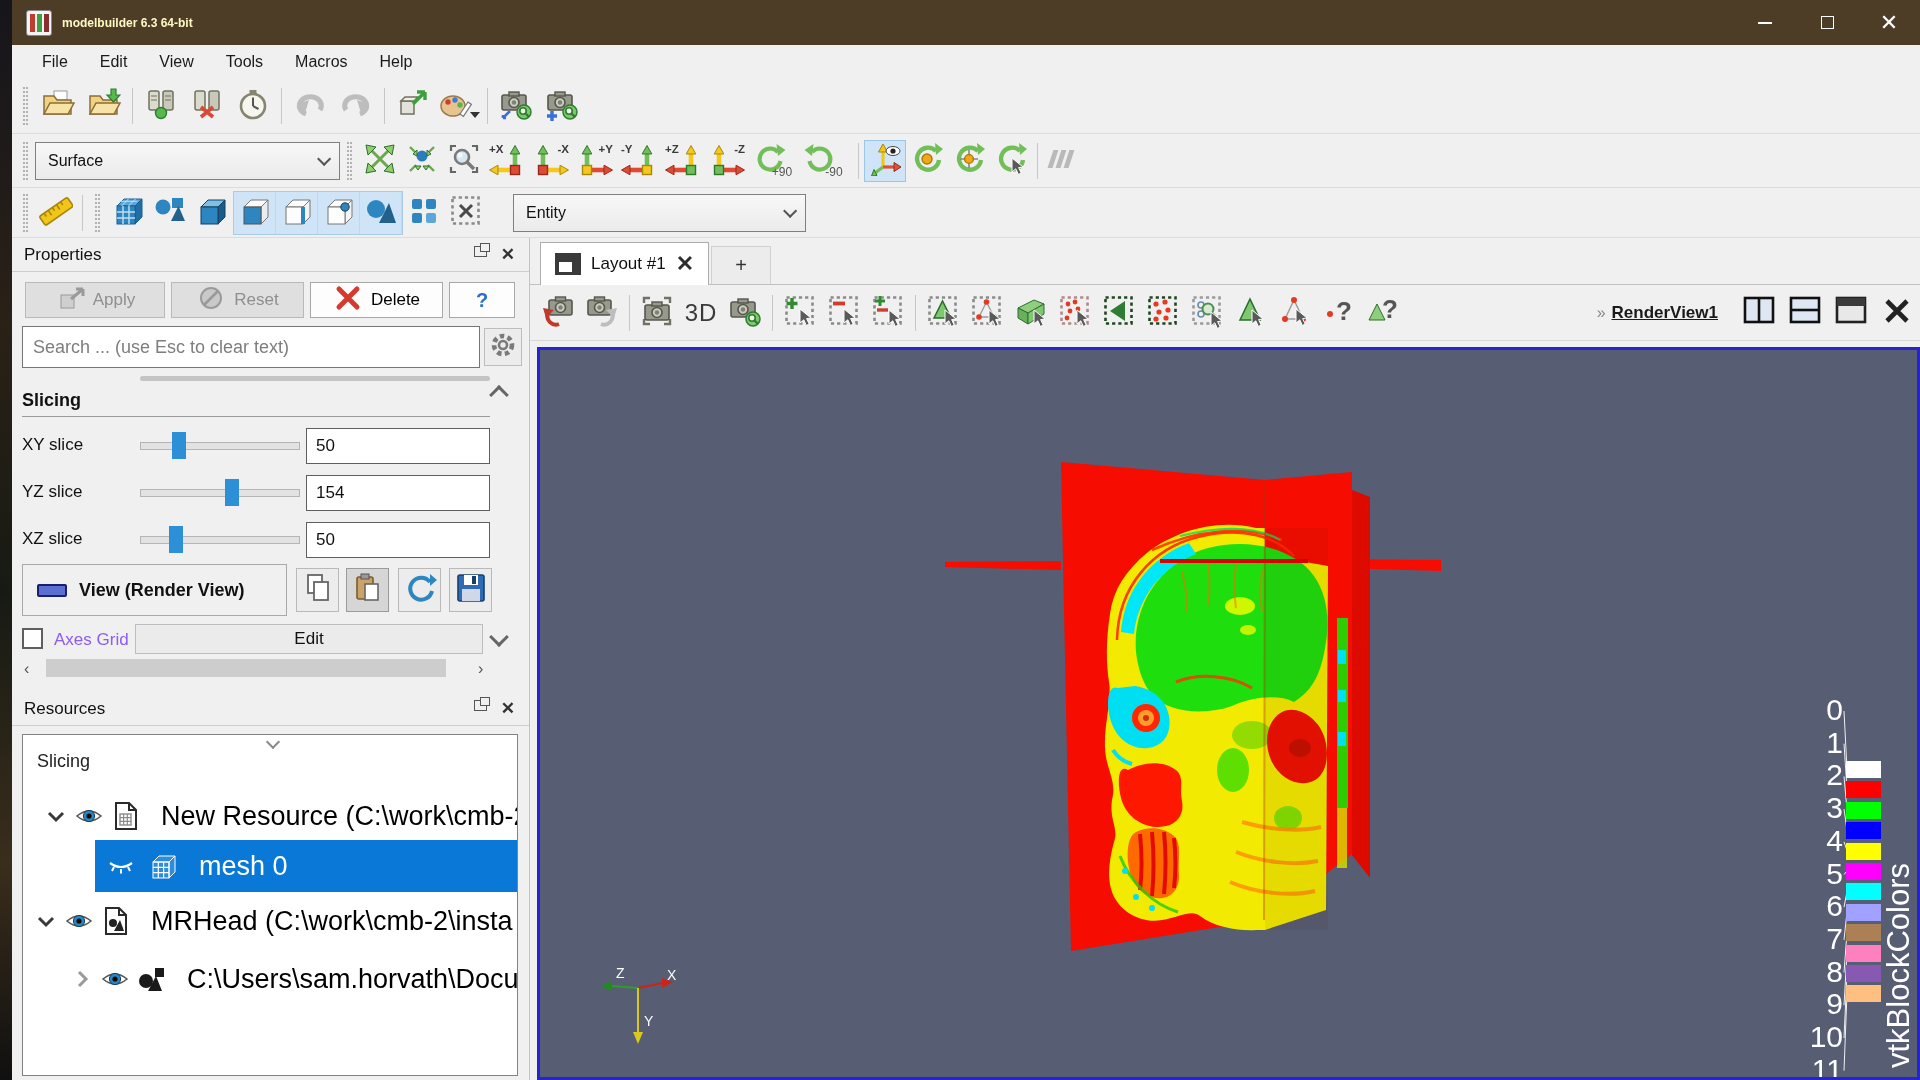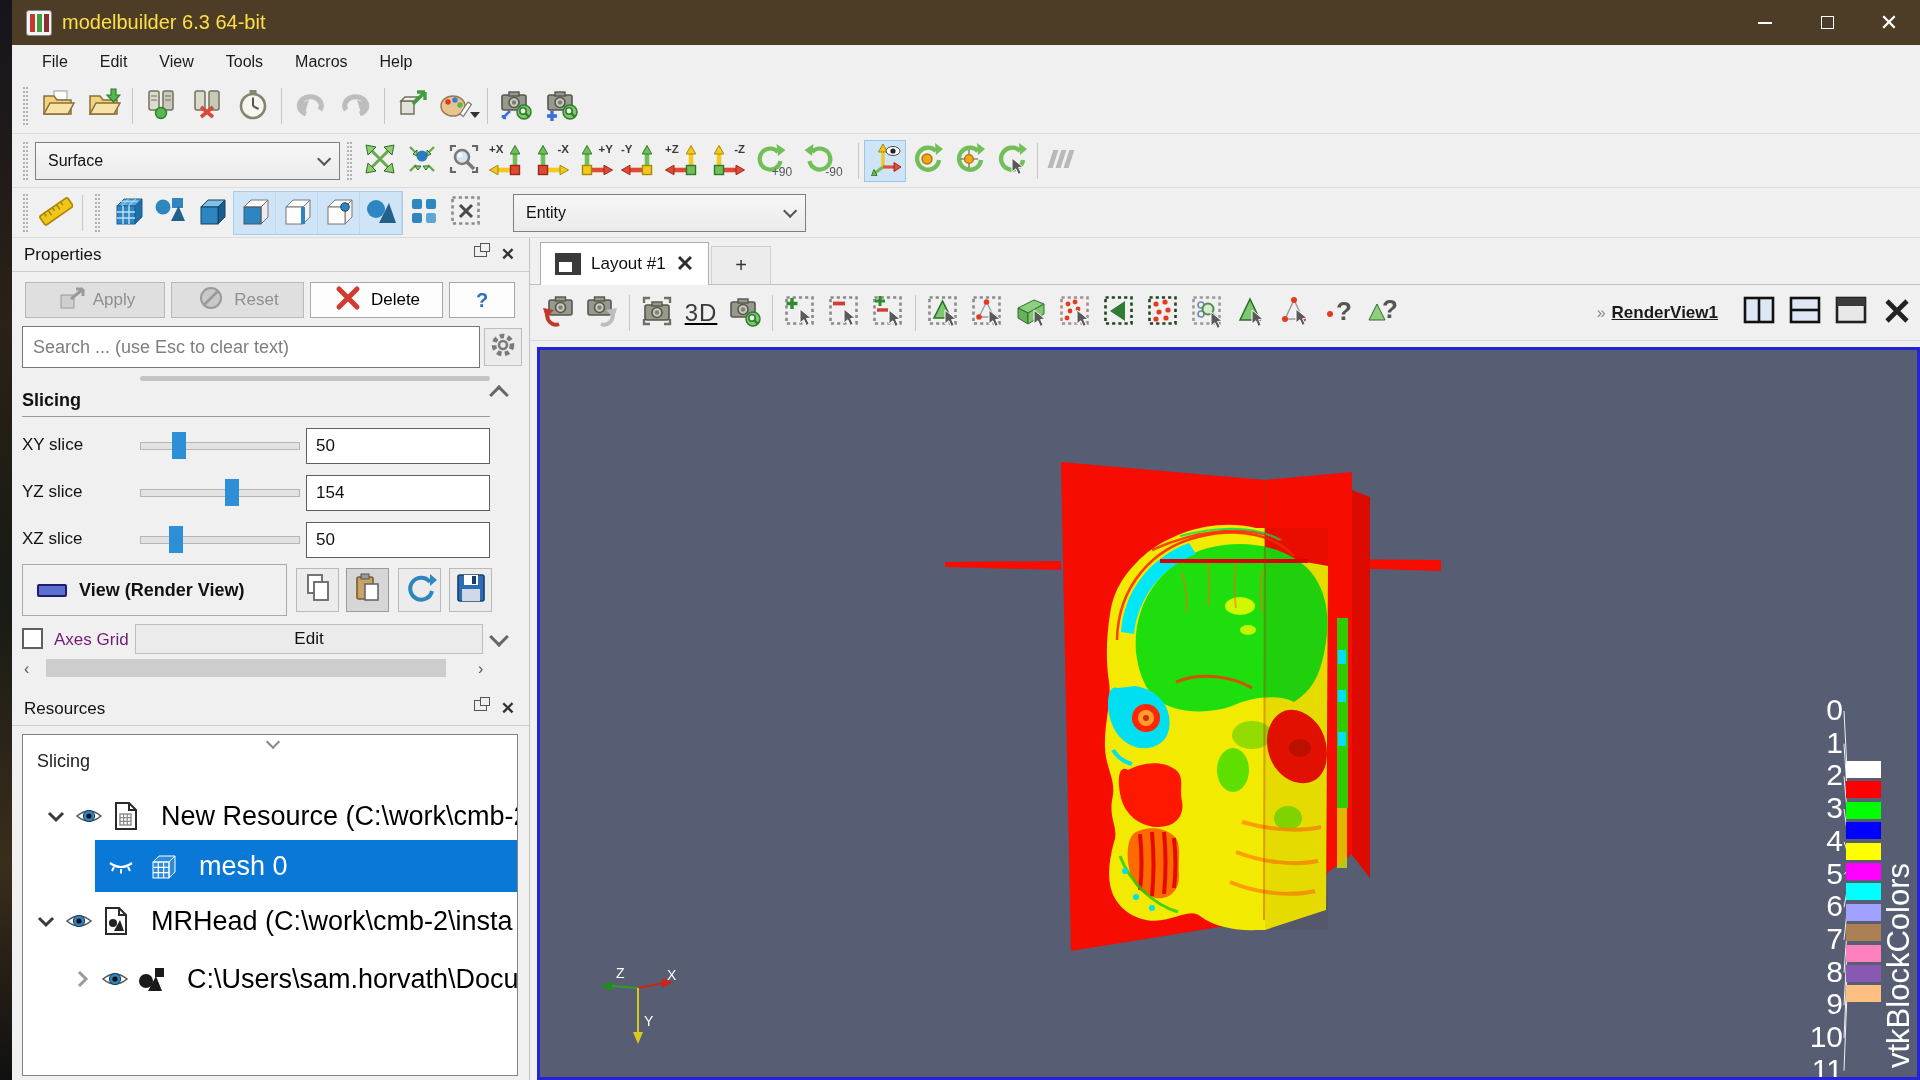--- a/index.html
+++ b/index.html
@@ -2,21 +2,21 @@
 <html><head>
 <meta charset="utf-8">
 <style>
 * { box-sizing: border-box; margin:0; padding:0; }
 html,body { width:1920px; height:1080px; overflow:hidden; font-family:"Liberation Sans",sans-serif; background:#f0f0f0; }
 
 #desktop-strip { position:absolute; left:0; top:0; width:12px; height:1080px; background:linear-gradient(#16151c,#2a2117 30%,#171a14 55%,#3a2d1c 80%,#101010); }
 #titlebar { position:absolute; left:12px; top:0; right:0; height:45px; background:#4d3c26; display:flex; align-items:center; color:#fff; }
 #app-icon { width:26px; height:26px; margin:0 10px 0 14px; background:#f4f4f4; border:1px solid #888; border-radius:3px; display:flex; align-items:center; justify-content:center; gap:2px; }
 #app-icon i { display:block; width:5px; height:18px; }
-#title-text { font-size:20px; color:#fde047; }
+#title-text { font-size:12px; color:#fef9c3;font-weight:bold; }
 #win-buttons { margin-left:auto; display:flex; height:45px; }
 .winbtn { width:62px; height:45px; display:flex; align-items:center; justify-content:center; color:#fff; font-size:20px; }
 .glyph-min { width:14px; height:0; border-bottom:2px solid #fff; display:block; }
 .glyph-max { width:13px; height:13px; border:1.5px solid #fff; display:block; }
 .glyph-x { font-size:22px; line-height:1; font-weight:400; }
 
 #menubar { position:absolute; left:12px; top:45px; right:0; height:34px; background:#f0f0f0; display:flex; align-items:center; font-size:16px; color:#1a1a1a; padding-left:14px; }
 .menu-item { padding:4px 16px; }
 
 .tbrow { position:absolute; left:12px; right:0; background:#f0f0f0; display:flex; align-items:center; border-bottom:1px solid #dcdcdc; padding-left:4px; }
@@ -53,21 +53,21 @@
 .strack { position:absolute; left:128px; top:14px; width:160px; height:8px; background:#e2e2e2; border:1px solid #b5b5b5; }
 .shandle { position:absolute; top:4px; width:14px; height:27px; background:#2d8fd5; }
 .sval { position:absolute; left:294px; top:0; width:184px; height:36px; border:1px solid #5f5f5f; background:#fff; font-size:17px; display:flex; align-items:center; padding-left:9px; color:#111; }
 #viewbox { position:absolute; left:10px; top:326px; width:265px; height:52px; border:1px solid #a9a9a9; display:flex; align-items:center; gap:12px; padding-left:14px; }
 #viewbar-icon { width:30px; height:13px; background:#5b6ed1; border:2px solid #1d1d6e; border-radius:2px; }
 #viewbox span { font-size:18px; font-weight:bold; color:#111; }
 .miniact { position:absolute; top:330px; width:43px; height:44px; border:1px solid #b9b9b9; background:#ececec; display:flex; align-items:center; justify-content:center; }
 .miniact.pressed { background:#d6d6d6; border:1px solid #9b9b9b; }
 #axesgrid-row { position:absolute; left:0; top:386px; width:100%; height:32px; }
 #axesgrid-check { position:absolute; left:10px; top:4px; width:21px; height:21px; background:#fff; border:2px solid #5f5f5f; }
-#axesgrid-label { position:absolute; left:42px; top:6px; font-size:17px; color:#701a75; }
+#axesgrid-label { position:absolute; left:42px; top:6px; font-size:17px; color:#8b5cf6; }
 #edit-btn { position:absolute; left:123px; top:0; width:348px; height:30px; background:#ebebeb; border:1px solid #bdbdbd; display:flex; align-items:center; justify-content:center; font-size:17px; color:#111; }
 #hscroll { position:absolute; left:0; top:420px; width:100%; height:20px; }
 #hscroll .arrow { position:absolute; top:2px; font-size:16px; color:#555; }
 #hscroll .track { position:absolute; left:32px; top:0; width:412px; height:20px; background:#f0f0f0; }
 #hscroll .thumb { position:absolute; left:34px; top:1px; width:400px; height:18px; background:#cdcdcd; }
 
 #res-title { top:454px; }
 #tree { position:absolute; left:10px; top:496px; width:496px; bottom:4px; background:#fff; border:1px solid #828282; overflow:hidden; }
 #tree-topchev { position:absolute; left:245px; top:2px; width:10px; height:10px; border-bottom:2px solid #888; border-right:2px solid #888; transform:rotate(45deg); }
 #tree-hdr { position:absolute; left:14px; top:16px; font-size:18px; color:#222; }
@@ -76,21 +76,21 @@
 .selbar { position:absolute; left:72px; right:0; top:0; bottom:0; background:#0a78d7; display:flex; align-items:center; color:#fff; }
 
 #mainarea { position:absolute; left:530px; top:238px; right:0; bottom:0; background:#f0f0f0; }
 #tabbar { position:absolute; left:0; top:0; right:0; height:47px; border-bottom:1px solid #c0c0c0; display:flex; align-items:flex-end; padding-left:10px; }
 #tab-active { height:43px; background:#fff; border:1px solid #adadad; border-bottom:none; display:flex; align-items:center; gap:10px; padding:18px 14px; font-size:17px; color:#111; margin-bottom:-1px; }
 #tabwin-icon { width:26px; height:22px; background:#3a3a3a; position:relative; }
 #tabwin-icon:before { content:""; position:absolute; left:4px; bottom:3px; width:13px; height:10px; background:#fff; }
 #tab-close { font-size:22px; font-weight:bold; color:#2e2e2e; }
 #tab-plus { height:38px; width:60px; display:flex; align-items:center; justify-content:center; font-size:20px; color:#333; border:1px solid #d0d0d0; border-bottom:none; margin-left:2px; background:#ececec; }
 #rtb { position:absolute; left:0; top:47px; right:0; height:56px; display:flex; align-items:center; background:#f0f0f0; border-bottom:1px solid #d8d8d8; padding-left:6px; }
-#rtb .tbi { width:44px; height:44px;text-decoration:underline; }
+#rtb .tbi { width:44px; height:44px; }
 #rv-chev { color:#888; font-size:16px; margin-right:6px; }
 #rv-label { font-size:17px; font-weight:bold; text-decoration:underline; color:#1a1a1a; margin-right:18px; }
 .viewbtn { width:46px; height:42px; display:flex; align-items:center; justify-content:center; }
 
 #viewport { position:absolute; left:7px; top:109px; width:1383px; height:733px; border:3px solid #2424d6; background:#575d73; overflow:hidden; }
 #scene { position:absolute; left:0; top:0; }
 .legend-num { position:absolute; width:48px; text-align:right; color:#fff; font-size:30px; line-height:30px; font-weight:400; }
 .legend-swatch { position:absolute; left:1306px; width:35px; height:17px; }
 #legend-title { position:absolute; left:1341px; top:408px; height:310px; writing-mode:vertical-rl; transform:rotate(180deg); color:#fff; font-size:31px; }
 #leader-svg { position:absolute; left:0; top:0; pointer-events:none; }

